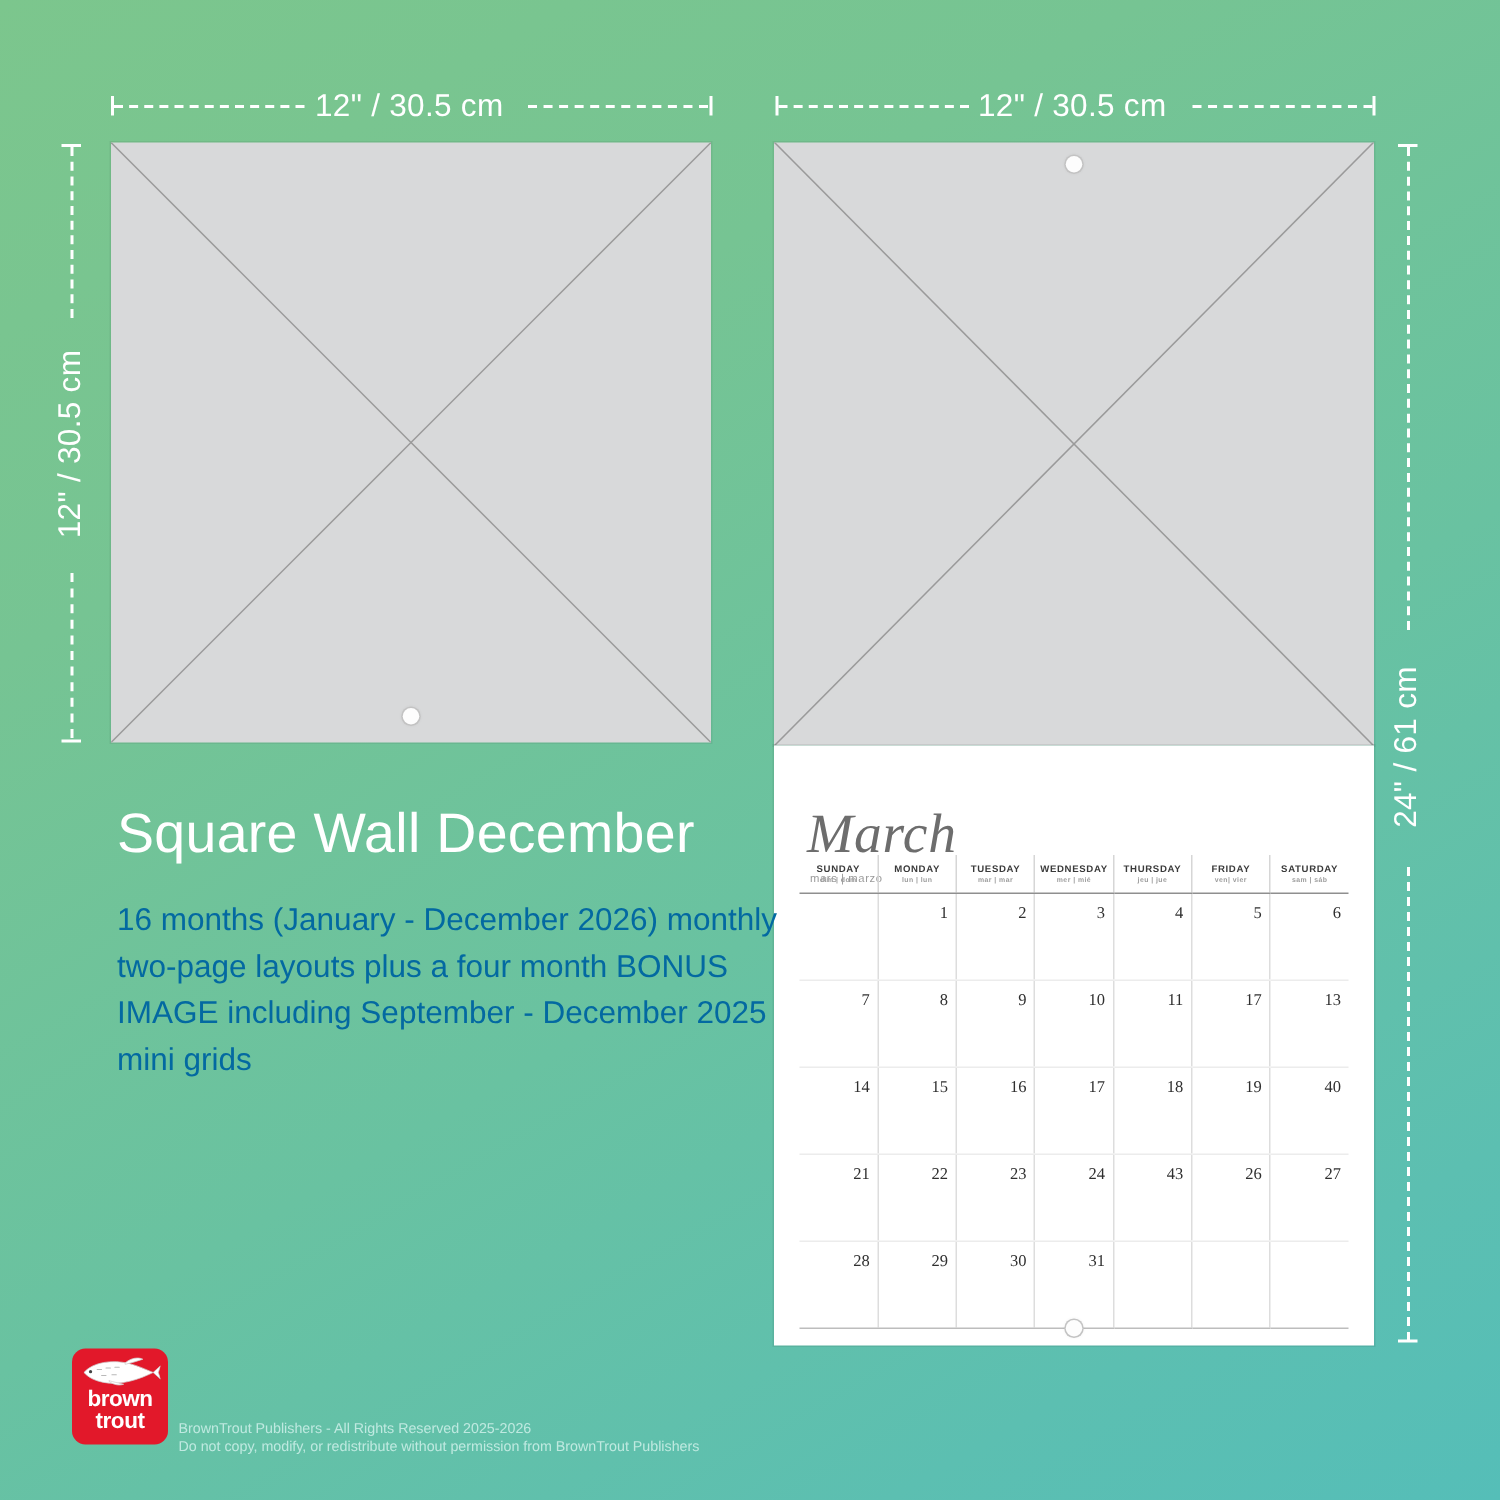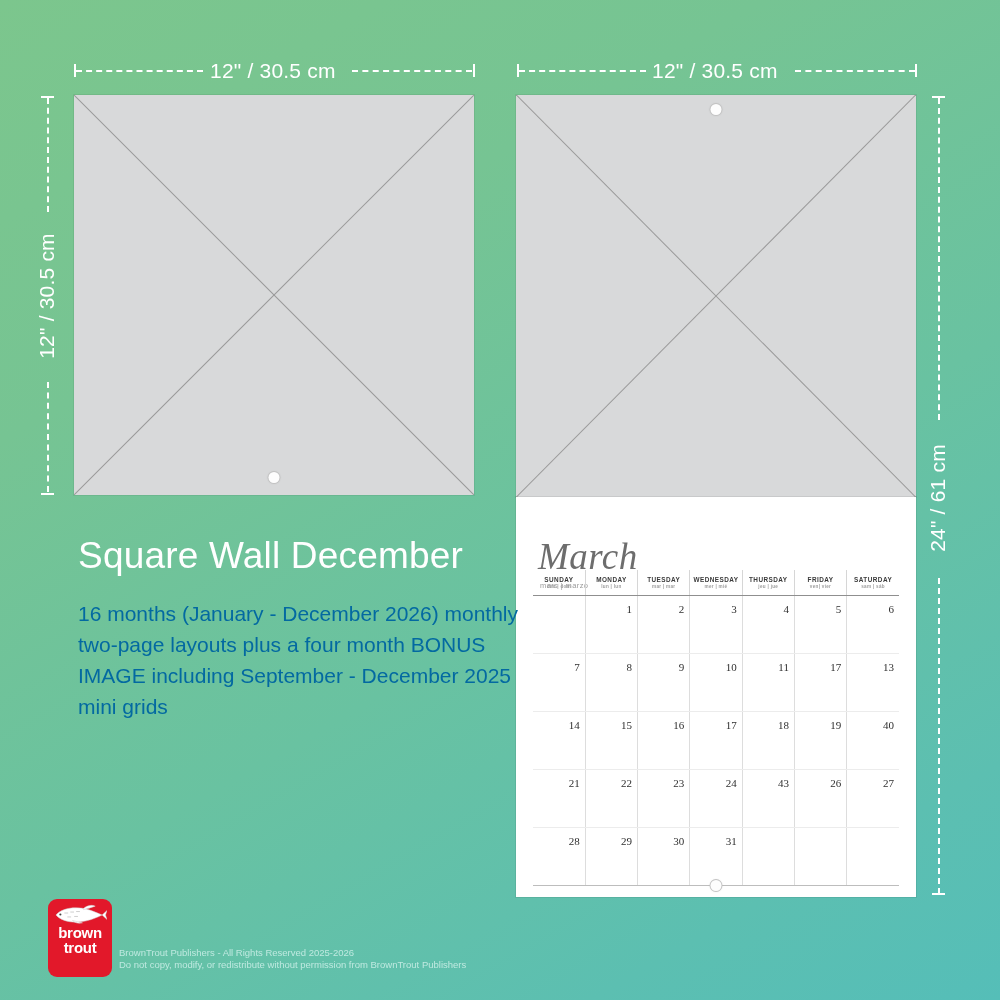--- a/index.html
+++ b/index.html
@@ -37,21 +37,21 @@
   .dash-h{position:absolute;height:0;border-top:2px dashed #ffffff;}
   .dash-v{position:absolute;width:0;border-left:2px dashed #ffffff;}
   .cap-v{position:absolute;width:0;height:13px;border-left:2px solid #fff;}
   .cap-h{position:absolute;height:0;width:13px;border-top:2px solid #fff;}
 
   
   #headline{position:absolute;left:78px;top:535px;color:#fff;font-size:37px;font-weight:400;letter-spacing:.2px;}
   #subcopy{position:absolute;left:78px;top:598px;width:445px;color:#0369a1;font-size:21px;line-height:31px;font-weight:400;}
 
   
-  #logo{position:absolute;left:48px;top:899px;width:64px;height:78px;background:#e2182a;border-radius:9px;
+  #logo{position:absolute;left:48px;top:899px;width:64px;height:64px;background:#e2182a;border-radius:9px;
         display:flex;flex-direction:column;align-items:center;justify-content:flex-start;padding-top:4px;box-sizing:border-box;}
   #logo .fish{width:54px;height:22px;display:block;}
   #logo .lw{color:#fff;font-size:15px;font-weight:700;line-height:15px;letter-spacing:-.3px;}
   #brand{position:absolute;left:119px;top:899px;color:#fff;font-size:26px;font-weight:700;letter-spacing:-.2px;}
   #tag{position:absolute;left:119px;top:929px;color:#eafaf5;font-size:15px;font-weight:400;}
   #legal{position:absolute;left:119px;top:947px;color:#bfe9e0;font-size:9.5px;line-height:12px;}
 
   
   #month-name{position:absolute;left:22px;top:18px;font-family:"Liberation Serif",serif;
               font-size:37px;color:#6d6d6d;font-weight:400;font-style:italic;letter-spacing:.5px;margin-top:20px;}

